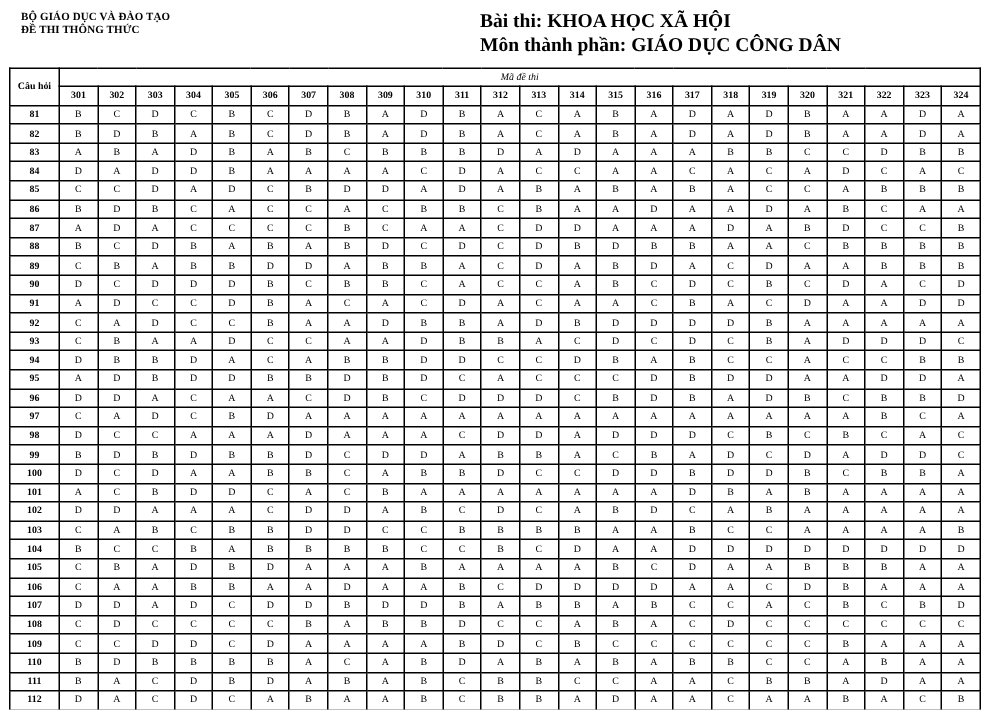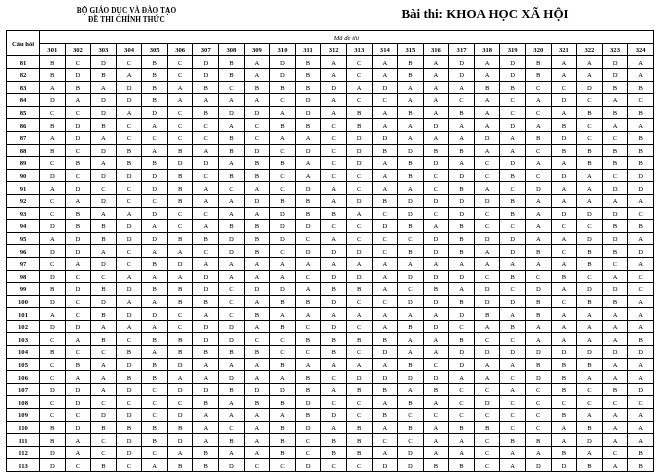--- a/index.html
+++ b/index.html
@@ -22,21 +22,21 @@
     padding: 4px 6px 0 6px;
   }
   
   .header {
     display: flex;
     justify-content: space-between;
     align-items: flex-start;
     padding: 2px 4px 0 8px;
   }
   .header-block {
-    text-align: center;
+    text-align: left;
     line-height: 1.25;
   }
   .header-left { width: 225px; }
   .header-right { width: 330px; }
   .hdr-line1 {
     font-size: 7.3px;
     font-weight: bold;
     letter-spacing: 0.1px;
   }
   .hdr-line2 {
@@ -88,24 +88,25 @@
   td.ans { font-size: 6.6px; }
 </style>
 </head>
 <body>
 
 <div class="page">
 
   <div class="header">
     <div class="header-block header-left">
       <div class="hdr-line1">BỘ GIÁO DỤC VÀ ĐÀO TẠO</div>
-      <div class="hdr-line2">ĐỀ THI CHÍNH THỨC</div>
+      <div class="hdr-line2">ĐỀ THI THÔNG THỨC</div>
     </div>
     <div class="header-block header-right">
       <div class="hdr-sub">Bài thi: KHOA HỌC XÃ HỘI</div>
+      <div class="hdr-sub">Môn thành phần: GIÁO DỤC CÔNG DÂN</div>
     </div>
   </div>
 
   <table class="answers">
     <thead>
       <tr>
         <th class="corner" rowspan="2">Câu hỏi</th>
         <th class="group-label" id="group-label-cell" colspan="24">Mã đề thi</th>
       </tr>
       <tr id="code-row">

